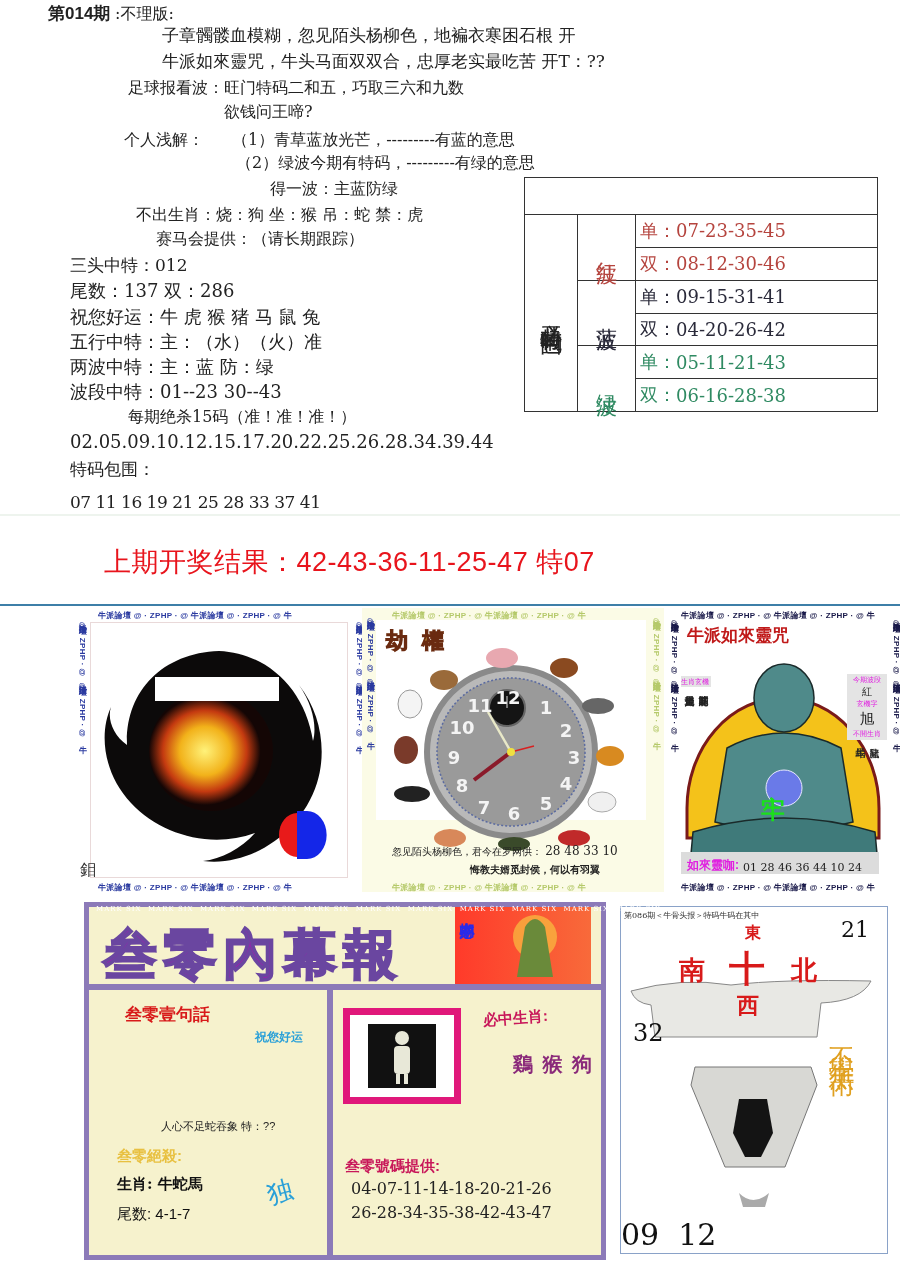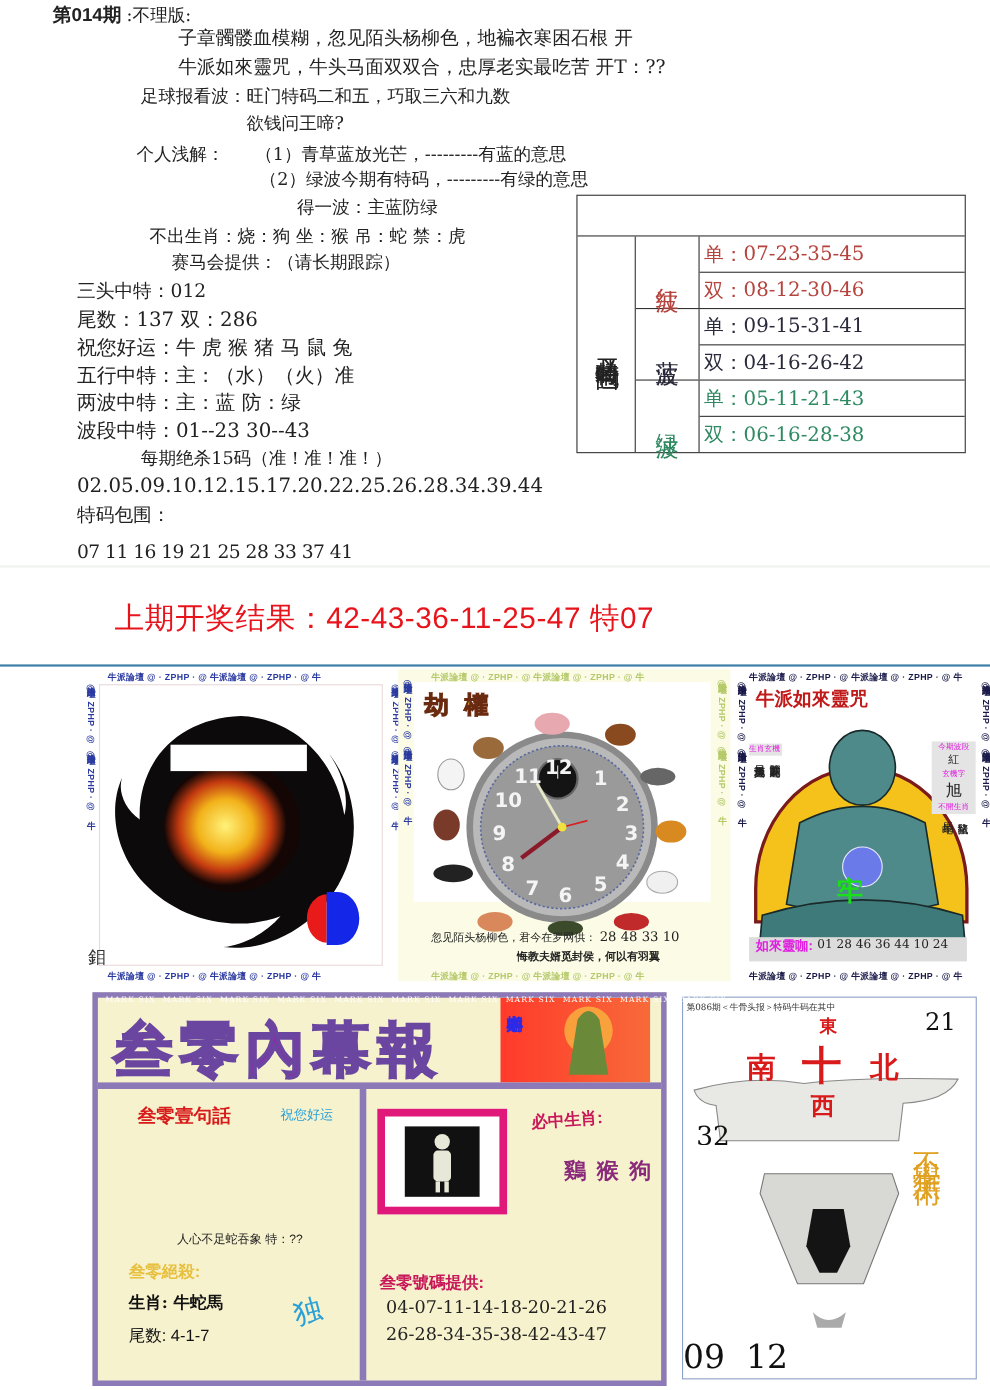--- a/index.html
+++ b/index.html
@@ -120,21 +120,21 @@
         <div class="grp-name" style="color:#2a2a3a;">
             <span class="vtext">蓝波</span>
           </div>
         <div class="rows">
           <div class="r" style="color:#2a2a3a;">
               <span>单：</span>
               <span>09-15-31-41</span>
             </div>
           <div class="r" style="color:#2a2a3a;">
               <span>双：</span>
-              <span>04-16-26-42</span>
+              <span>04-20-26-42</span>
             </div>
         </div>
       </div>
       <div class="grp">
         <div class="grp-name" style="color:#2f8a62;">
             <span class="vtext">绿波</span>
           </div>
         <div class="rows">
           <div class="r" style="color:#2f8a62;">
               <span>单：</span>
@@ -255,40 +255,40 @@
     <div style="color:#222;">紅</div>
     <div style="color:#e020e0; font-size:7px; font-family:'Liberation Sans',sans-serif;">玄機字</div>
     <div style="color:#222; font-size:15px; line-height:18px;">旭</div>
     <div style="color:#e020e0; font-size:7px; font-family:'Liberation Sans',sans-serif;">不開生肖</div>
     <div style="display:flex; justify-content:center; gap:2px;">
       <span style="writing-mode:vertical-rl;">羊馬蛇</span>
       <span style="writing-mode:vertical-rl;">豬鼠龍</span>
     </div>
   </div>
   <div class="abs" style="left:94px; top:186px; font-size:24px; font-weight:bold; color:#1ae01a;">牢</div>
-  <div class="abs" style="left:14px; top:244px; width:198px; height:22px; background:#dcdcdc; display:flex; align-items:flex-start; padding-left:6px;">
+  <div class="abs" style="left:14px; top:244px; width:198px; height:22px; background:#dcdcdc; display:flex; align-items:flex-end; padding-left:6px;">
     <span style="font-family:'Liberation Sans',sans-serif; font-weight:bold; font-size:12px; color:#e020e0;">如來靈咖:</span>
     <span style="font-size:11px; color:#222; margin-left:4px;">01 28 46 36 44 10 24</span>
   </div>
 </div>
 
 <div class="panel p4">
   <div class="p4-title">叁零內幕報</div>
   <div class="abs" style="left:366px; top:0; width:136px; height:77px; background:linear-gradient(90deg,#ff3a2a,#f86a3a);">
     <div style="position:absolute; left:2px; top:4px; writing-mode:vertical-rl; font-family:'Liberation Sans',sans-serif; font-weight:bold; font-size:15px; color:#2a2ae8;">本期必中</div>
     <svg width="100" height="77" style="position:absolute; left:30px; top:0;">
       <circle cx="50" cy="30" r="22" fill="#f8c040" opacity="0.7"></circle>
       <path d="M40 20 Q50 4 60 20 L68 70 L32 70 Z" fill="#6a8a3a"></path>
     </svg>
   </div>
   <div class="p4-divider-h"></div>
   <div class="p4-divider-v"></div>
 
   <div class="abs" style="left:36px; top:96px; font-family:'Liberation Sans',sans-serif; font-weight:bold; font-size:17px; color:#d81a1a;">叁零壹句話</div>
-  <div class="abs sans" style="left:166px; top:98px; font-size:12px; color:#2aa0d8;">祝您好运</div>
+  <div class="abs sans" style="left:166px; top:122px; font-size:12px; color:#2aa0d8;font-weight:bold;">祝您好运</div>
   <div class="abs sans" style="left:72px; top:212px; font-size:11px; color:#222;">人心不足蛇吞象   特：??</div>
   <div class="abs" style="left:28px; top:240px; font-family:'Liberation Sans',sans-serif; font-weight:bold; font-size:15px; color:#e8c040;">叁零絕殺:</div>
   <div class="abs" style="left:28px; top:268px; font-weight:bold; font-size:15px; color:#111;">生肖: 牛蛇馬</div>
   <div class="abs sans" style="left:28px; top:298px; font-size:15px; color:#111;">尾数: 4-1-7</div>
   <div class="abs" style="left:178px; top:268px; font-size:26px; color:#2aa0d8; transform:rotate(-15deg);">独</div>
 
   <div class="abs" style="left:254px; top:101px; width:118px; height:96px; border:7px solid #e0187a; background:#fff;">
     <div style="position:absolute; left:18px; top:9px; width:68px; height:64px; background:#111;">
       <svg width="68" height="64">
         <circle cx="34" cy="14" r="7" fill="#e8e8d8"></circle>

